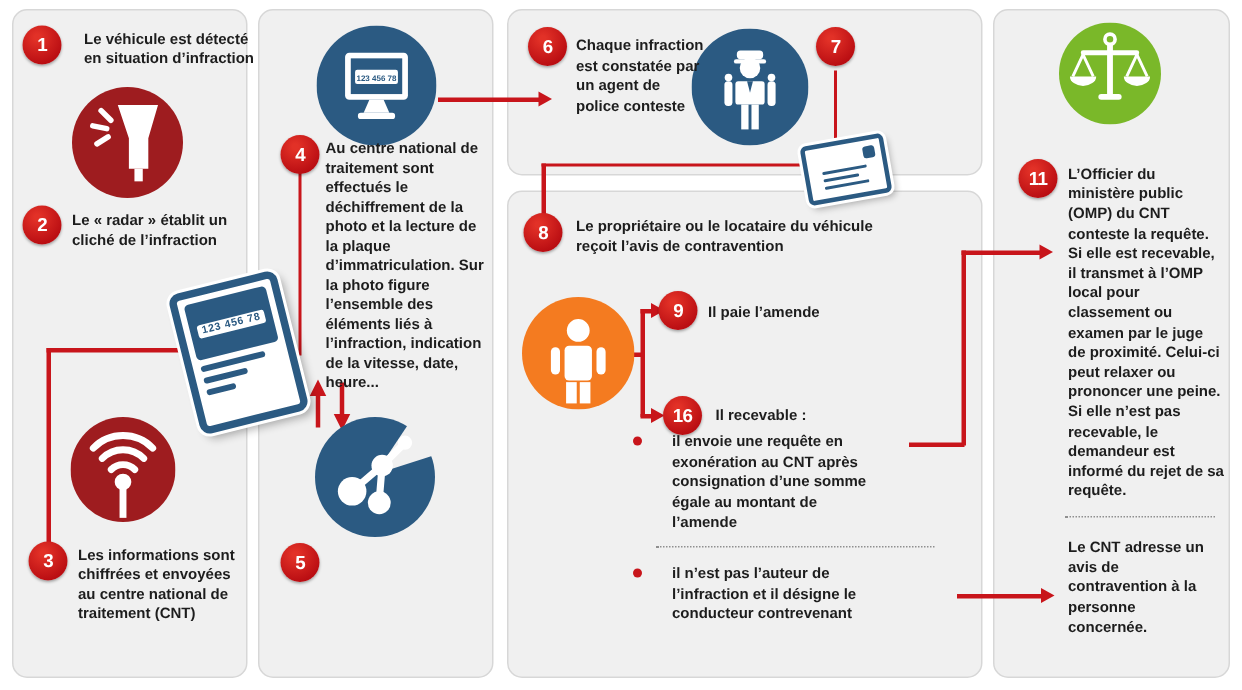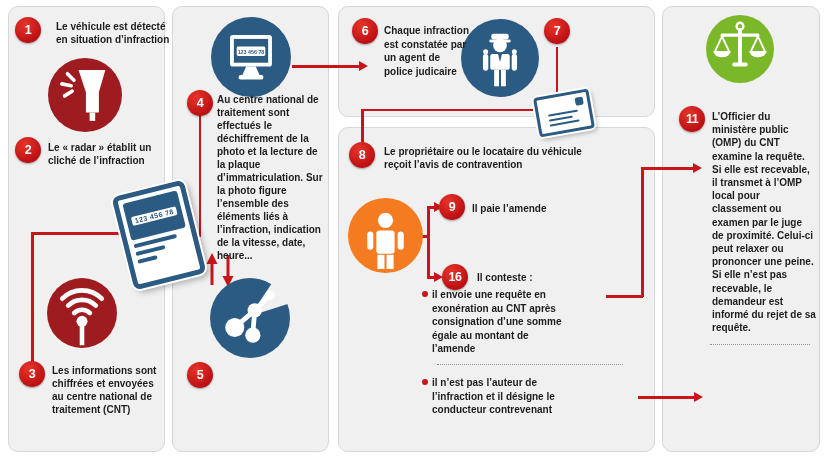--- a/index.html
+++ b/index.html
@@ -29,21 +29,21 @@
   }
   .txt{
     position:absolute;font-size:10px;font-weight:600;line-height:13px;
     color:var(--ink);z-index:3;
   }
   .cline{position:absolute;background:var(--red);z-index:1;}
   .ah-r{position:absolute;width:0;height:0;border:5px solid transparent;
         border-right:0;border-left:9px solid var(--red);z-index:1;}
   .icon-circle{position:absolute;z-index:2;}
   .dotted-sep{position:absolute;height:0;border-top:1.5px dotted #8f8f8f;z-index:2;}
-  .bullet-item{position:absolute;display:flex;gap:4px;z-index:3;}
+  .bullet-item{position:absolute;display:flex;gap:20px;z-index:3;}
   .bullet-item .dot{width:6px;height:6px;border-radius:50%;background:var(--red);
         flex:none;margin-top:3px;}
   .bullet-item .bt{font-size:10px;font-weight:600;line-height:13.5px;width:135px;}
   
   .photo-card{
     position:absolute;left:122px;top:187px;width:74px;height:96px;
     transform:rotate(-14deg);background:#fff;border:5px solid var(--blue);
     border-radius:7px;box-sizing:border-box;z-index:4;
     box-shadow:0 0 0 2px #fff,3px 4px 6px rgba(0,0,0,.3);
   }
@@ -219,25 +219,26 @@
   <div class="badge" style="left:544px;top:18px">7</div>
   <div class="badge" style="left:349px;top:142px">8</div>
   <div class="badge" style="left:439px;top:194px">9</div>
   <div class="badge" style="left:442px;top:264px">16</div>
   <div class="badge" style="left:679px;top:106px">11</div>
 
   <div class="txt" style="left:56px;top:20px;width:114px">Le véhicule est détecté en situation d’infraction</div>
   <div class="txt" style="left:48px;top:141px;width:118px">Le « radar » établit un cliché de l’infraction</div>
   <div class="txt" style="left:217px;top:93px;width:110px">Au centre national de traitement sont effectués le déchiffrement de la photo et la lecture de la plaque d’immatriculation. Sur la photo figure l’ensemble des éléments liés à l’infraction, indication de la vitesse, date, heure...</div>
   <div class="txt" style="left:52px;top:364px;width:112px">Les informations sont chiffrées et envoyées au centre national de traitement (CNT)</div>
-  <div class="txt" style="left:384px;top:24px;width:86px;line-height:13.5px">Chaque infraction est constatée par un agent de police judicaire</div>
+  <div class="txt" style="left:384px;top:24px;width:86px;line-height:13.5px">Chaque infraction est constatée par un agent de police conteste</div>
   <div class="txt" style="left:384px;top:145px;width:205px">Le propriétaire ou le locataire du véhicule reçoit l’avis de contravention</div>
   <div class="txt" style="left:472px;top:202px;white-space:nowrap">Il paie l’amende</div>
-  <div class="txt" style="left:477px;top:271px;white-space:nowrap">Il conteste :</div>
-  <div class="txt" style="left:712px;top:110px;width:104px;line-height:13.2px">L’Officier du ministère public (OMP) du CNT examine la requête. Si elle est recevable, il transmet à l’OMP local pour classement ou examen par le juge de proximité. Celui-ci peut relaxer ou prononcer une peine. Si elle n’est pas recevable, le demandeur est informé du rejet de sa requête.</div>
+  <div class="txt" style="left:477px;top:271px;white-space:nowrap">Il recevable :</div>
+  <div class="txt" style="left:712px;top:110px;width:104px;line-height:13.2px">L’Officier du ministère public (OMP) du CNT conteste la requête. Si elle est recevable, il transmet à l’OMP local pour classement ou examen par le juge de proximité. Celui-ci peut relaxer ou prononcer une peine. Si elle n’est pas recevable, le demandeur est informé du rejet de sa requête.</div>
+  <div class="txt" style="left:712px;top:359px;width:92px;line-height:13.2px">Le CNT adresse un avis de contravention à la personne concernée.</div>
 
   <div class="bullet-item" style="left:422px;top:288px">
     <span class="dot"></span>
     <span class="bt">il envoie une requête en exonération au CNT après consignation d’une somme égale au montant de l’amende</span>
   </div>
   <div class="dotted-sep" style="left:437px;top:364px;width:186px"></div>
   <div class="bullet-item" style="left:422px;top:376px">
     <span class="dot"></span>
     <span class="bt">il n’est pas l’auteur de l’infraction et il désigne le conducteur contrevenant</span>
   </div>

